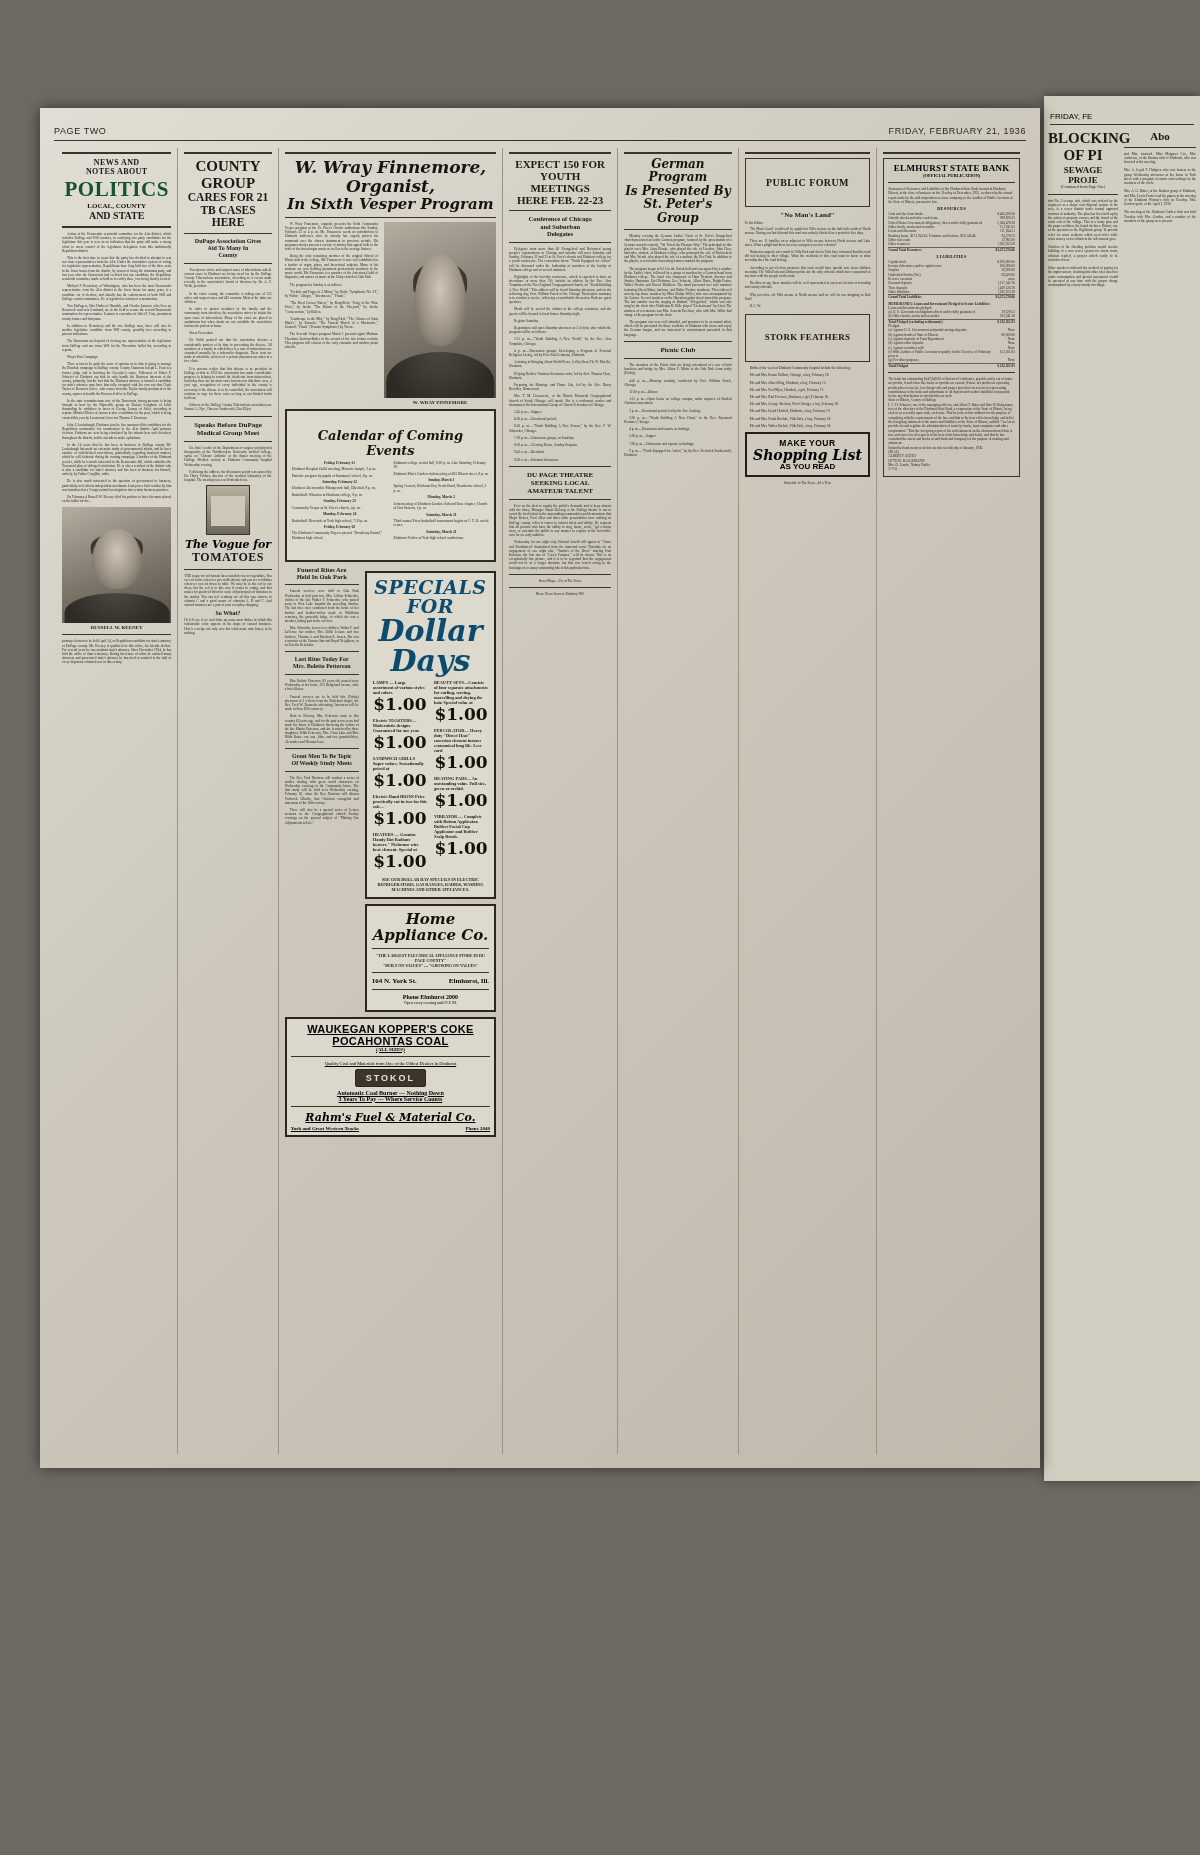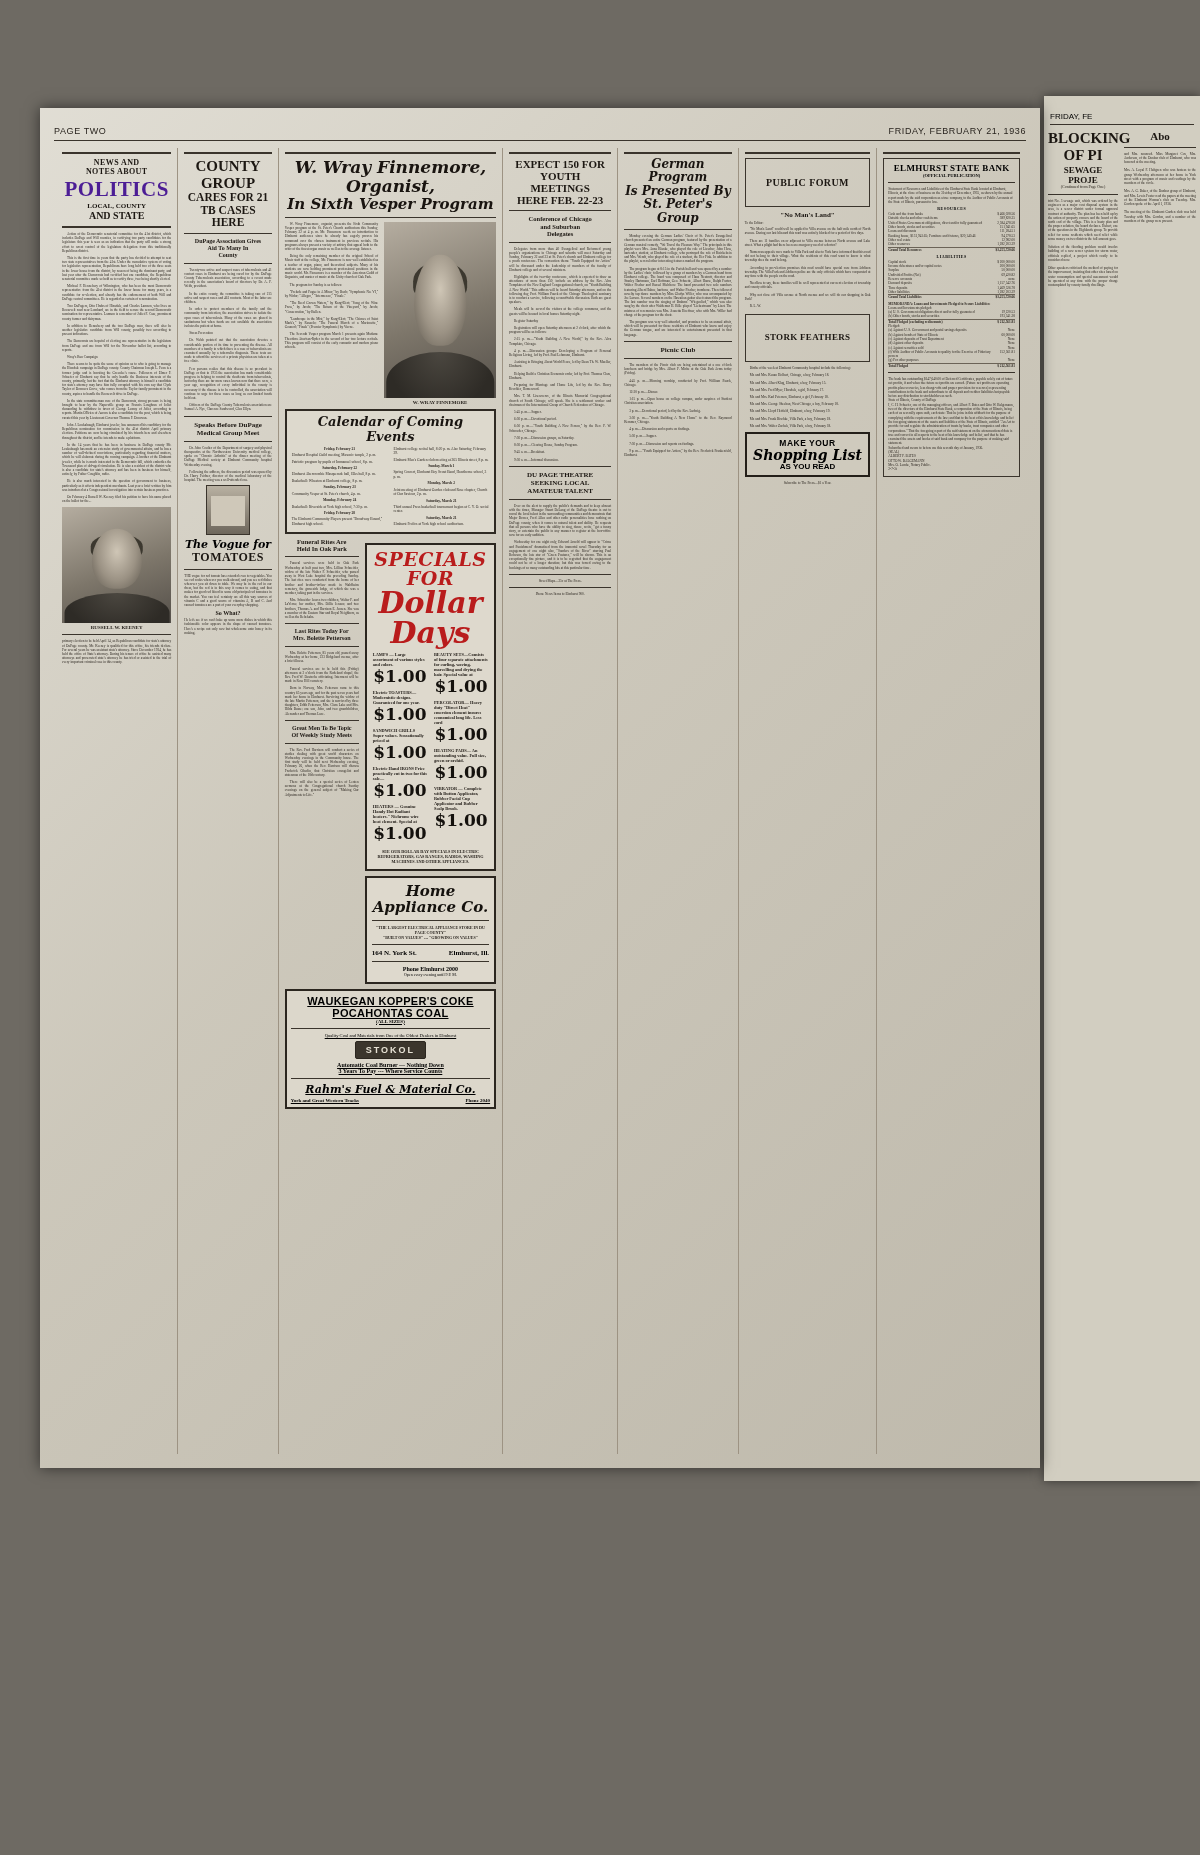--- a/index.html
+++ b/index.html
@@ -41,21 +41,21 @@
   }
   .rule{position:absolute;left:14px;right:14px;top:32px;height:1px;background:#3a342c;}
   
   #cols{
     position:absolute;left:16px;top:40px;right:14px;bottom:14px;
     display:flex;gap:0;
   }
   .col{position:relative;padding:0 6px;border-right:1px solid #9d9383;}
   .col:last-child{border-right:none;}
   .c1{width:120px}.c2{width:96px}.c3{width:232px}.c4{width:112px}.c5{width:118px}.c6{width:138px}.c7{width:150px}
-  .hd1{font-size:16px;font-weight:bold;line-height:1.05;text-align:center;color:#4c1d95;}
+  .hd1{font-size:16px;font-weight:bold;line-height:1.05;text-align:center;color:#14532d;}
   .hd2{font-size:12px;font-weight:bold;line-height:1.1;text-align:center;color:#1c1712;}
   .hd3{font-size:10px;font-weight:bold;line-height:1.15;text-align:center;color:#1c1712;}
   .sub{font-size:8px;text-align:center;line-height:1.2;color:#2a241d;}
   .hr{height:1px;background:#3a342c;margin:4px 0;}
   .hrt{height:2px;background:#3a342c;margin:4px 0;}
   .body{
     font-size:3.4px;line-height:4.2px;text-align:justify;color:#2d2721;
     -webkit-hyphens:auto;hyphens:auto;word-spacing:0px;
   }
   .body.p{margin-bottom:3px;text-indent:5px;}
@@ -85,34 +85,34 @@
     transform:translate(-50%,-60%);
     background:#3c382f;border-radius:50% 50% 35% 35%;
   }
   
   .script{
     font-family:"DejaVu Serif",serif;font-style:italic;font-weight:bold;
     font-size:17px;line-height:1.12;text-align:center;color:#191410;
   }
   .script.sm{font-size:15px;}
   
-  .calbox{border:2px solid #2f2a23;padding:3px 5px;margin:4px 0;background:#ddd9cd;}
+  .calbox{border:2px solid #2f2a23;padding:17px 5px;margin:4px 0;background:#ddd9cd;}
   .caltitle{
     font-family:"DejaVu Serif",serif;font-style:italic;font-weight:bold;
     font-size:13px;text-align:center;color:#181410;margin-bottom:3px;
   }
   .calgrid{display:flex;gap:6px;}
   .calcol{flex:1;font-size:3.6px;line-height:4.4px;color:#2d2721;}
   
   .addollar{
     border:2px solid #2b261f;background:#ded9cd;padding:5px 6px;margin-top:5px;
   }
   .dollarhead{
     font-family:"DejaVu Serif",serif;font-weight:bold;font-style:italic;
-    text-align:center;line-height:1;color:#b91c1c;
+    text-align:center;line-height:1;color:#0c4a6e;
   }
   .dh1{font-size:19px;letter-spacing:.5px;}
   .dh2{font-size:30px;}
   .twocol{display:flex;gap:7px;margin-top:4px;}
   .twocol>div{flex:1;}
   .adsec{margin-bottom:5px;text-align:center;}
   .adlbl{font-size:4.4px;font-weight:bold;line-height:5px;text-align:left;color:#201b16;}
   .price{
     font-family:"DejaVu Serif",serif;font-weight:bold;font-size:17px;
     text-align:center;color:#14110d;line-height:1;margin:1px 0 2px;

